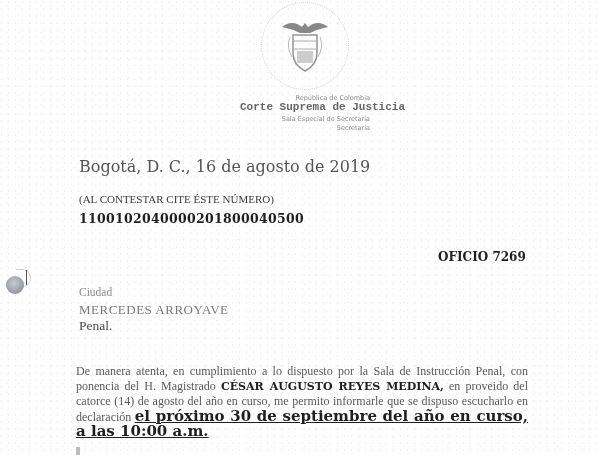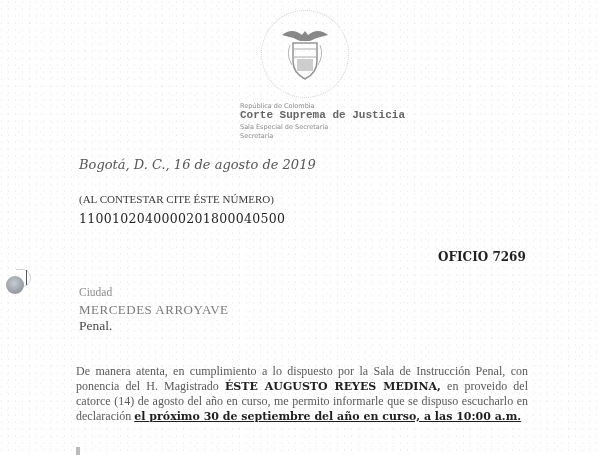--- a/index.html
+++ b/index.html
@@ -20,23 +20,23 @@
       inset: 0;
       background-color: #fefefe;
       background-image:
         radial-gradient(circle at 20% 30%, rgba(0,0,0,0.06) 0.5px, transparent 1px),
         radial-gradient(circle at 70% 60%, rgba(0,0,0,0.05) 0.5px, transparent 1px);
       background-size: 7px 7px, 11px 9px;
     }
     .header {
       position: absolute;
       left: 240px;
-      top: 16px;
+      top: 8px;
       width: 130px;
-      text-align: left;
+      text-align: right;
     }
     .seal {
       position: relative;
       width: 86px;
       height: 86px;
       margin: 0 auto;
       margin-top: -6px;
       border-radius: 50%;
       border: 1px dotted #cfcfcf;
     }
@@ -51,38 +51,37 @@
     .hdr-line.bold {
       font-weight: bold;
       color: #666;
       font-size: 11px;
       font-family: Liberation Mono, monospace;
     }
     .date {
       position: absolute;
       left: 79px;
       top: 157px;
-      font-size: 13px;
+      font-size: 16px;
       color: #555;
-      font-style: italic;
     }
     .cite {
       position: absolute;
       left: 79px;
       top: 193px;
       font-size: 11px;
       color: #3a3a3a;
       font-family: "Liberation Serif", "DejaVu Serif", serif;
     }
     .radicado {
       position: absolute;
       left: 79px;
       top: 211px;
       font-size: 12.5px;
-      font-weight: normal;
+      font-weight: bold;
       color: #1f1f1f;
       letter-spacing: 0.3px;
     }
     .instruccion {
       position: absolute;
       left: 79px;
       top: 229px;
       font-size: 12.5px;
       font-weight: bold;
       color: #1f1f1f;
@@ -160,21 +159,21 @@
     }
     .body-text b {
       color: #1f1f1f;
       font-family: "DejaVu Serif", serif;
       font-size: 11px;
     }
     .body-text u {
       color: #1f1f1f;
       font-weight: bold;
       font-family: "DejaVu Serif", serif;
-      font-size: 11px;
+      font-size: 15px;
     }
     .next-line {
       position: absolute;
       left: 76px;
       top: 447px;
       width: 4px;
       height: 8px;
       background: #bbb;
     }
   </style>
@@ -205,16 +204,16 @@
   <div class="oficio">OFICIO 7269</div>
 
   <div class="hole-edge"></div>
   <div class="hole-line"></div>
   <div class="hole"></div>
 
   <div class="salutation">Ciudad</div>
   <div class="recipient">MERCEDES ARROYAVE</div>
   <div class="city">Penal.</div>
 
-  <div class="body-text"><span>De manera atenta, en cumplimiento a lo dispuesto por la Sala de Instrucción Penal, con ponencia del H. Magistrado </span><b>ÉSTE AUGUSTO REYES MEDINA,</b><span> en proveido del catorce (14) de agosto del año en curso, me permito informarle que se dispuso escucharlo en declaración </span><u>el próximo 30 de septiembre del año en curso, a las 10:00 a.m.</u></div>
+  <div class="body-text"><span>De manera atenta, en cumplimiento a lo dispuesto por la Sala de Instrucción Penal, con ponencia del H. Magistrado </span><b>CÉSAR AUGUSTO REYES MEDINA,</b><span> en proveido del catorce (14) de agosto del año en curso, me permito informarle que se dispuso escucharlo en declaración </span><u>el próximo 30 de septiembre del año en curso, a las 10:00 a.m.</u></div>
 
   <div class="next-line"></div>
 </div>
 
 </body></html>

